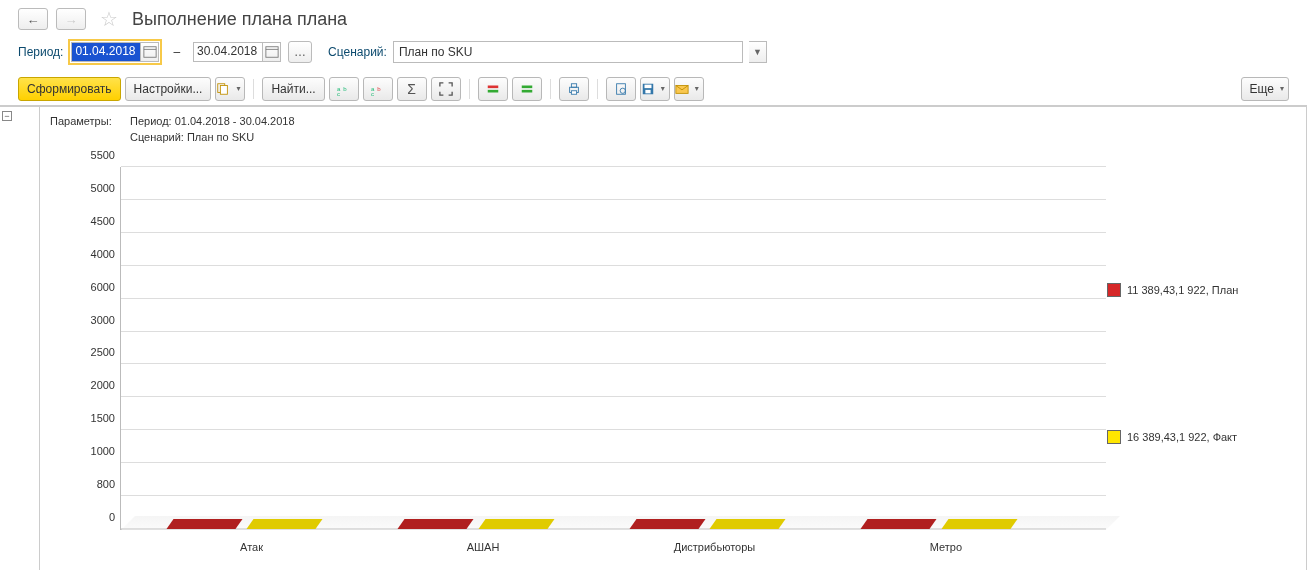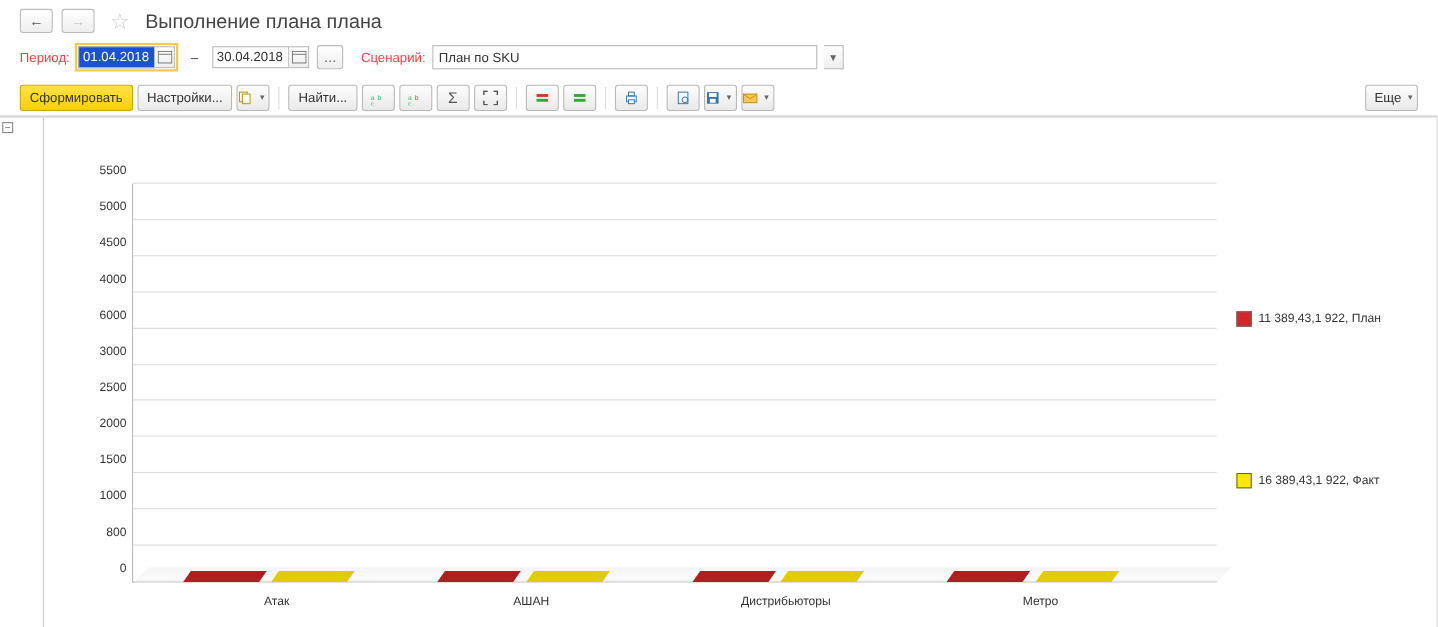--- a/index.html
+++ b/index.html
@@ -21,21 +21,21 @@
     background: linear-gradient(#fff,#eee); display: inline-flex; align-items: center; justify-content: center;
     font-size: 13px; color: #555; cursor: pointer;
   }
   .nav-btn.disabled { color: #ccc; cursor: default; }
   .star { font-size: 20px; color: #ccc; padding: 0 6px; }
   .title { font-size: 18px; color: #444; }
   .filters {
     display: flex; align-items: center; gap: 6px;
     padding: 2px 18px 8px 18px;
   }
-  .filters label { color: #ef4444; }
+  .filters label { color: #0c4a6e; }
   .date-wrap { display: inline-flex; align-items: center; border:1px solid transparent;}
   .date-wrap.focus { outline: 2px solid #f7c948; outline-offset: -1px; padding: 1px;}
   .date-input {
     width: 70px; height: 20px; border: 1px solid #bbb; background: #fff;
     font-size: 12px; padding: 1px 3px; text-align: left;
   }
   .date-input.hl { background: #1a53d1; color: #fff; }
   .cal-btn {
     width: 18px; height: 20px; border: 1px solid #bbb; border-left: none;
     background: linear-gradient(#fff,#eee); display: inline-flex; align-items: center; justify-content: center;
@@ -106,21 +106,21 @@
   .bar-front { position: absolute; bottom: 0; left: 0; width: 100%; }
   .bar-top { position: absolute; width: 100%; height: 10px; top: -10px; left: 7px; transform: skewX(-35deg); }
   .bar-side { position: absolute; width: 12px; height: 100%; top: -5px; right: -12px; transform: skewY(-40deg); }
   .plan .bar-front { background: #d62728; }
   .plan .bar-top { background: #b01f1f; }
   .plan .bar-side { background: #951919; }
   .fact .bar-front { background: #ffe600; }
   .fact .bar-top { background: #e0cb00; }
   .fact .bar-side { background: #c5b200; }
   .x-label { position: absolute; top: 100%; margin-top: 12px; font-size: 11px; color: #333; width: 100%; text-align: center; }
-  .legend { position: absolute; right: 2px; top: 60px; bottom: 10px; width: 180px; display:flex; flex-direction:column; justify-content:space-around; padding:50px 0; }
+  .legend { position: absolute; right: 19px; top: 60px; bottom: 10px; width: 180px; display:flex; flex-direction:column; justify-content:space-around; padding:50px 0; }
   .legend-item { display: flex; align-items: center; gap: 6px; font-size: 11px; color: #333;}
   .legend-box { width: 14px; height: 14px; border: 1px solid #666; }
   .legend-box.plan { background: #d62728; }
   .legend-box.fact { background: #ffe600; }
   .floor { position:absolute; left:0; right:0; bottom:-1px; height:14px; background: linear-gradient(#eee,#f9f9f9); transform: skewX(-45deg); transform-origin: bottom left; opacity:0.6;}
   svg.ic { width:14px; height:14px; }
 </style>
 </head>
 <body>
 
@@ -245,20 +245,28 @@
         <span class="dd-ar">▾</span>
     </div>
   </div>
 
   <div class="report">
     <div class="report-gutter">
       <div class="collapse-box">−</div>
     </div>
     <div class="report-body">
 
+      <div class="param-block">
+        <div class="param-table">
+          <div class="param-label">Параметры:</div>
+          <div>Период: 01.04.2018 - 30.04.2018</div>
+          <div></div>
+          <div>Сценарий: План по SKU</div>
+        </div>
+      </div>
 
       <div class="chart-area">
         <div class="plot" id="plot">
           <div class="floor"></div>
         <div class="gridline" style="bottom: 0%;"></div>
             <div class="y-label" style="bottom: 0%;">0</div>
             <div class="gridline" style="bottom: 9.09091%;"></div>
             <div class="y-label" style="bottom: 9.09091%;">800</div>
             <div class="gridline" style="bottom: 18.1818%;"></div>
             <div class="y-label" style="bottom: 18.1818%;">1000</div>

